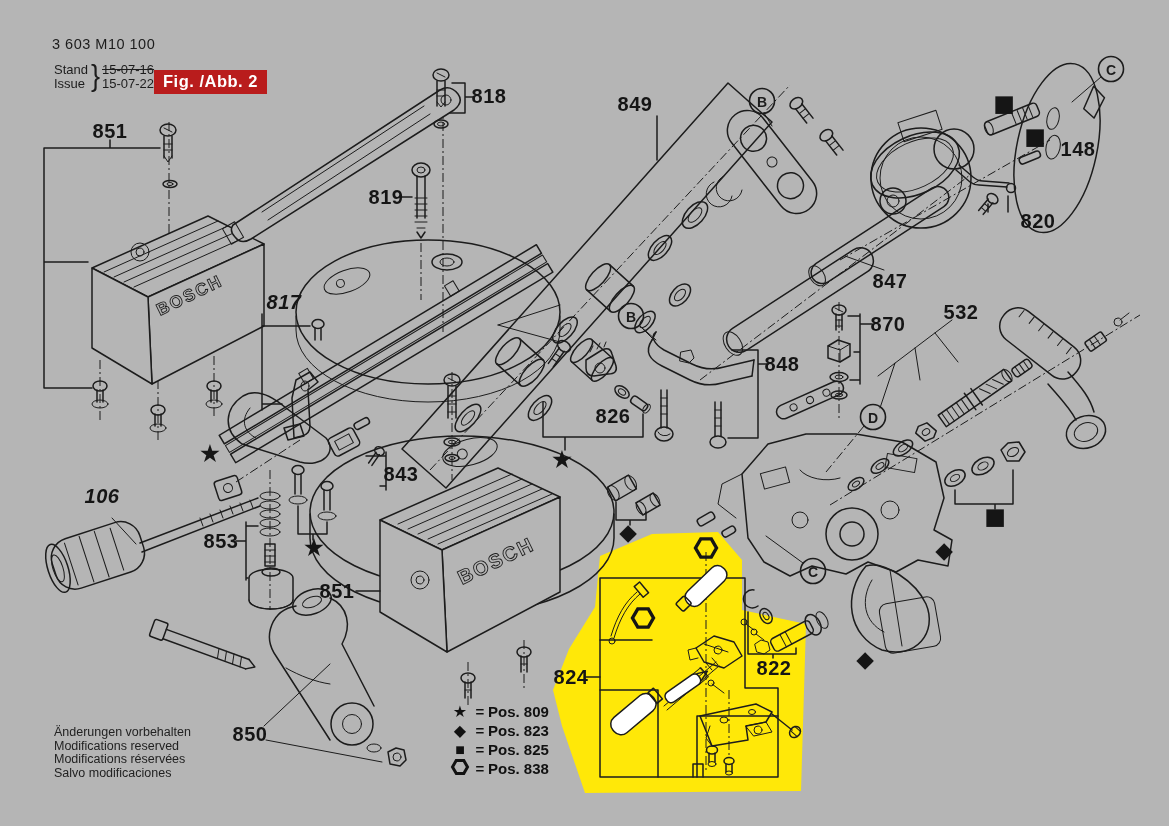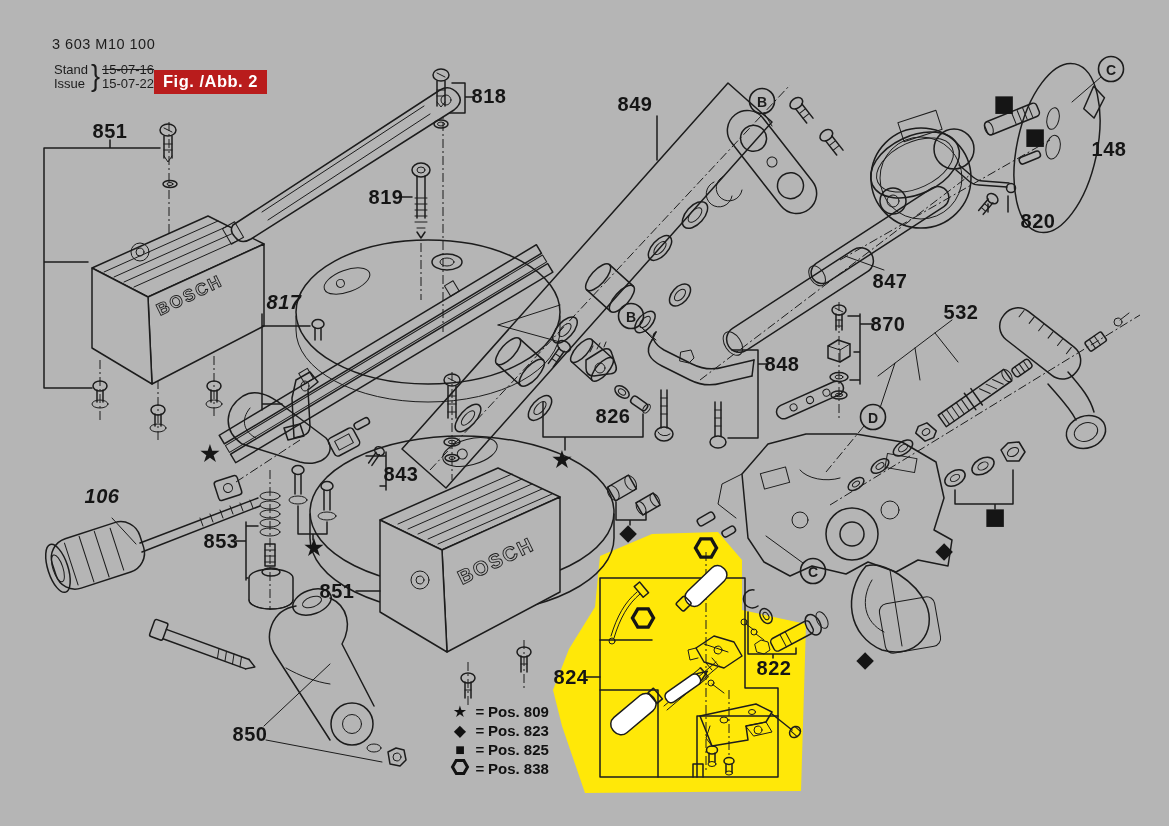--- a/index.html
+++ b/index.html
@@ -649,21 +649,21 @@
       <span>15-07-22</span>
     </div>
   </div>
   <div class="fig-badge">Fig. /Abb. 2</div>
 
   <div id="labels-layer">
       <div class="part-label" style="left: 110px; top: 131px;">851</div>
       <div class="part-label" style="left: 489px; top: 96px;">818</div>
       <div class="part-label" style="left: 386px; top: 197px;">819</div>
       <div class="part-label" style="left: 635px; top: 104px;">849</div>
-      <div class="part-label" style="left: 1078px; top: 149px; margin-left: 31px;">148</div>
+      <div class="part-label" style="left: 1078px; top: 149px;">148</div>
       <div class="part-label" style="left: 1001px; top: 221px; margin-left: 37px;">820</div>
       <div class="part-label" style="left: 890px; top: 281px;">847</div>
       <div class="part-label" style="left: 284px; top: 302px; font-style: italic;">817</div>
       <div class="part-label" style="left: 888px; top: 324px;">870</div>
       <div class="part-label" style="left: 961px; top: 312px;">532</div>
       <div class="part-label" style="left: 613px; top: 416px;">826</div>
       <div class="part-label" style="left: 782px; top: 364px;">848</div>
       <div class="part-label" style="left: 401px; top: 474px;">843</div>
       <div class="part-label" style="left: 102px; top: 496px; font-style: italic;">106</div>
       <div class="part-label" style="left: 221px; top: 541px;">853</div>
@@ -691,13 +691,19 @@
       </div>
       <div class="legend-row">
         <span class="legend-glyph"><svg width="20" height="18">
             <polygon points="17.5,9.0 13.8,15.5 6.3,15.5 2.5,9.0 6.2,2.5 13.8,2.5" fill="none" stroke="#111" stroke-width="3"></polygon>
           </svg></span>
         <span class="legend-eq">=</span>
         <span>Pos. 838</span>
       </div>
     </div>
 
+  <div class="footer">
+    <div>Änderungen vorbehalten</div>
+    <div>Modifications reserved</div>
+    <div>Modifications réservées</div>
+    <div>Salvo modificaciones</div>
+  </div>
 </div>
 
 </body></html>

